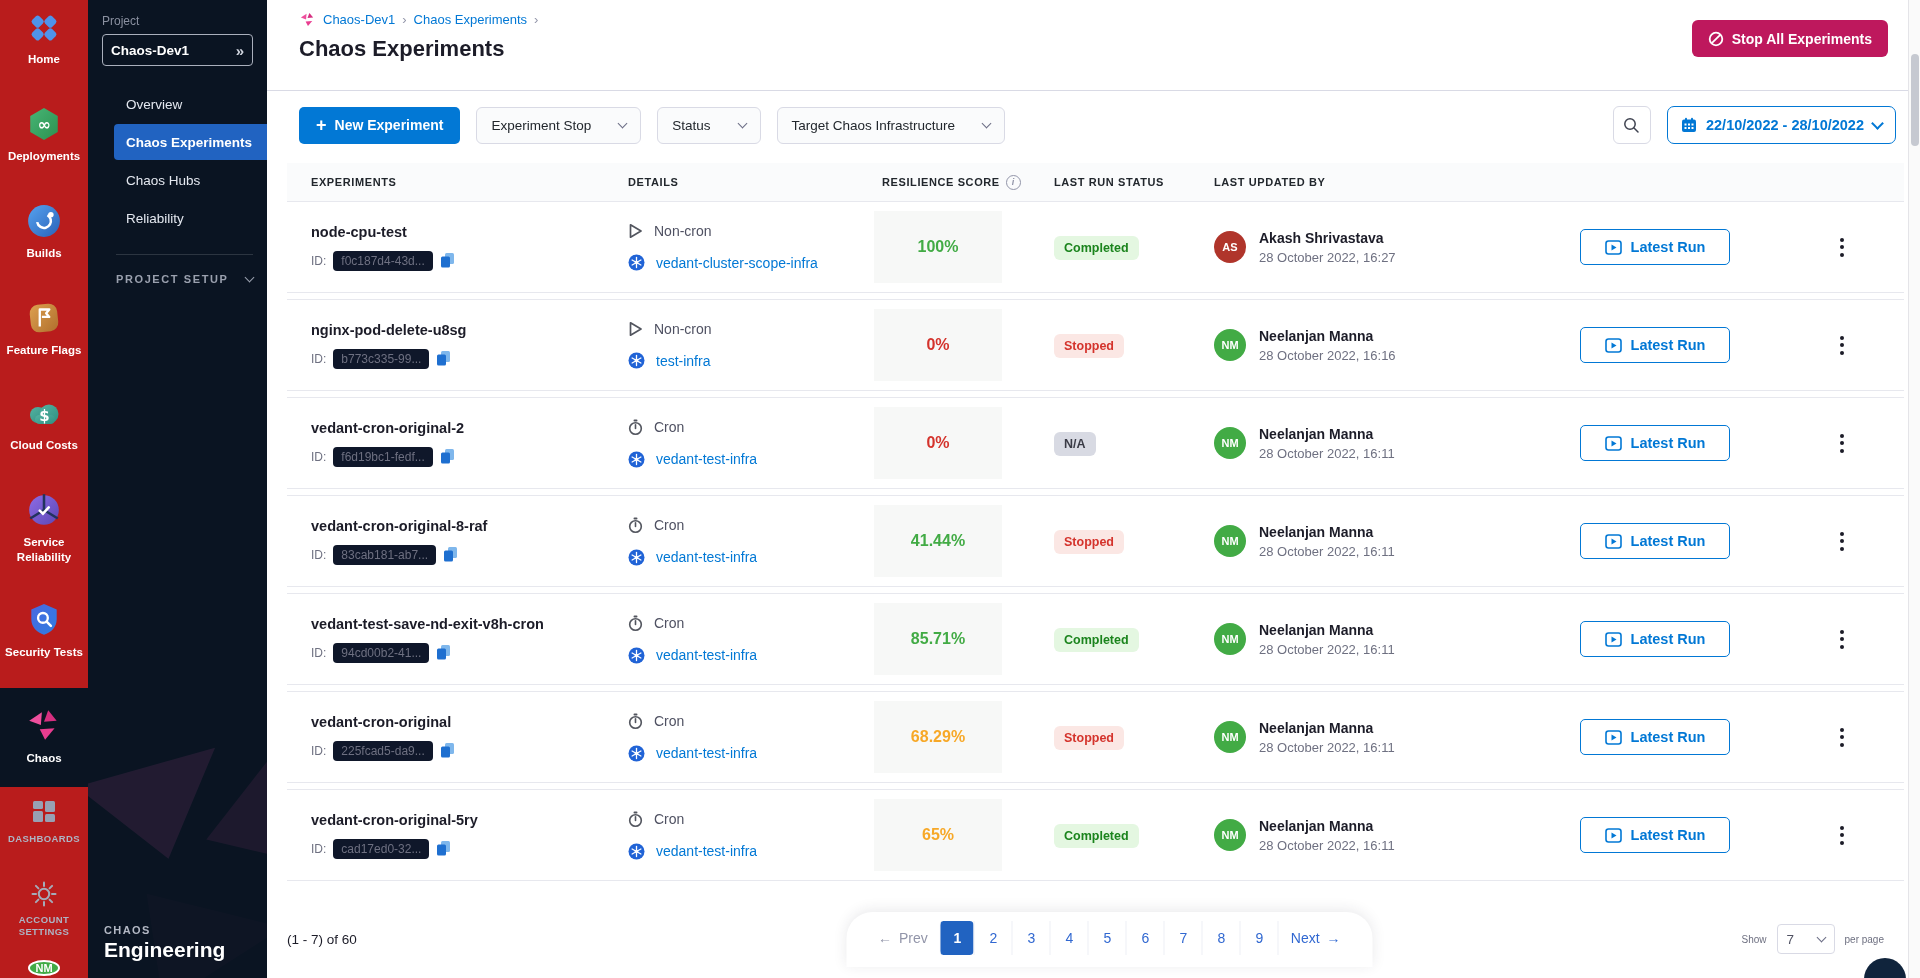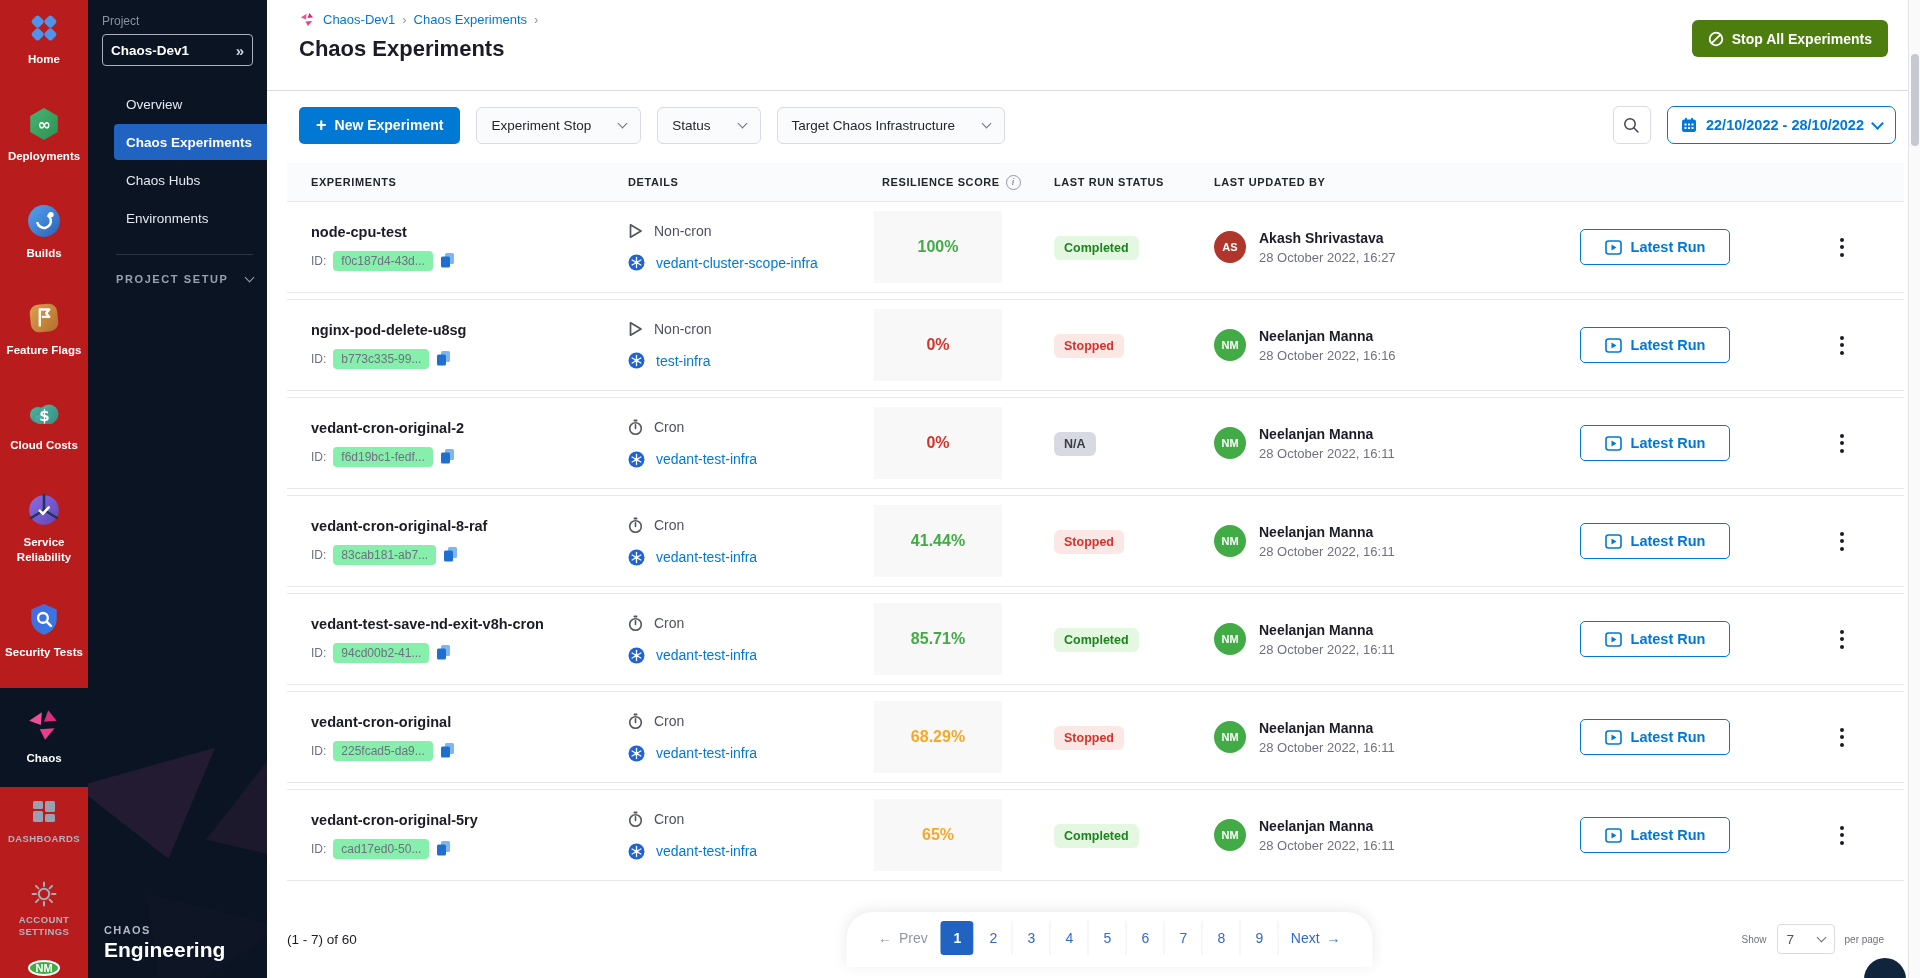--- a/index.html
+++ b/index.html
@@ -32,21 +32,21 @@
   .proj-footer .f-bottom { color:#fff; font-size:21px; font-weight:bold; margin-top:2px; }
   .watermark { position:absolute; right:-110px; bottom:-70px; opacity:.14; z-index:1; }
 
   
   .main { margin-left:267px; width:1653px; height:978px; position:relative; background:#fff; }
   .crumbs { display:flex; align-items:center; gap:7px; padding:11px 0 0 32px; }
   .crumb-link { color:#0278d5; font-size:13px; cursor:pointer; text-decoration:none; }
   .crumb-sep { color:#9295a9; font-size:13px; }
   .page-head { padding:8px 0 0 32px; position:relative; border-bottom:1px solid #d9dae5; height:63px; }
   .page-title { font-size:22px; font-weight:bold; color:#1c1c28; }
-  .stop-btn { position:absolute; right:32px; top:-8px; height:37px; background:#4d7c0f; border:none; border-radius:6px; color:#fff; font-weight:bold; font-size:14px; font-family:inherit; padding:16px 16px; display:flex; align-items:center; gap:8px; cursor:pointer; }
+  .stop-btn { position:absolute; right:32px; top:-8px; height:37px; background:#be185d; border:none; border-radius:6px; color:#fff; font-weight:bold; font-size:14px; font-family:inherit; padding:16px 16px; display:flex; align-items:center; gap:8px; cursor:pointer; }
 
   
   .toolbar { display:flex; align-items:center; gap:16px; padding:15px 24px 15px 32px; }
   .new-exp-btn { height:37px; background:#0278d5; border:none; border-radius:5px; color:#fff; font-weight:bold; font-size:14px; font-family:inherit; padding:0 17px; display:flex; align-items:center; gap:8px; cursor:pointer; }
   .new-exp-btn .plus { font-size:18px; font-weight:bold; line-height:1; }
   .filter-btn { height:37px; background:#fafbfc; border:1px solid #d9dae5; border-radius:6px; padding:0 14px; display:flex; align-items:center; gap:28px; font-size:13.5px; color:#22272d; cursor:pointer; }
   .chev { width:7px; height:7px; border-right:1.8px solid #6b6d85; border-bottom:1.8px solid #6b6d85; transform:rotate(45deg); margin-top:-4px; }
   .chev.white { border-color:#9aa0ae; }
   .chev.blue { border-right-width:2.5px; border-bottom-width:2.5px; border-color:#0278d5; width:9px; height:9px; }
   .tb-spacer { flex:1; }
@@ -60,21 +60,21 @@
   .c-exp{width:341px; padding-left:24px;} .c-det{width:232px;} .c-score{width:186px; padding-left:14px;}
   .c-status{width:160px; padding-left:8px;} .c-user{width:374px; padding-left:8px;} .c-action{width:200px;} .c-kebab{flex:1; display:flex; justify-content:center;}
   .th.c-score{padding-left:22px;}
   .info-i { width:15px; height:15px; border:1.4px solid #9295a9; border-radius:50%; color:#9295a9; font-size:9px; display:flex; align-items:center; justify-content:center; font-style:italic; font-weight:bold; }
 
   .row { display:flex; align-items:center; background:#fff; border:1px solid #e7e8ee; border-left:none; border-right:none; height:92px; margin-bottom:6px; }
   .row .c-exp { display:flex; flex-direction:column; gap:11px; }
   .exp-name { font-size:14.5px; font-weight:bold; color:#1c1c28; cursor:pointer; }
   .exp-id { display:flex; align-items:center; gap:7px; }
   .id-label { font-size:12px; color:#6e7081; }
-  .id-pill { background:#86efac; border-radius:4px; padding:3px 8px; font-size:12px; color:#6e7081;text-align:center; }
+  .id-pill { background:#0f172a; border-radius:4px; padding:3px 8px; font-size:12px; color:#6e7081;text-align:center; }
   .copy-icon { cursor:pointer; display:flex; }
   .row .c-det { display:flex; flex-direction:column; gap:15px; }
   .det-line { display:flex; align-items:center; gap:11px; font-size:14px; color:#4f5162; }
   .icon-play, .icon-clock { display:none; }
   .noncron .icon-play { display:flex; }
   .cron .icon-clock { display:flex; }
   .infra-link { color:#0278d5; font-size:14px; cursor:pointer; }
   .score-tile { width:128px; height:72px; background:#f7f8f7; display:flex; align-items:center; justify-content:center; }
   .score { font-size:16px; font-weight:bold; }
   .score.green{color:#42ab45;} .score.red{color:#d4332c;} .score.orange{color:#f7a827;}
@@ -283,21 +283,21 @@
   <div class="proj-inner">
     <div class="proj-label">Project</div>
     <div class="proj-input">
       <span class="proj-name">Chaos-Dev1</span>
       <span class="collapse">»</span>
     </div>
     <div class="proj-menu">
       <div class="proj-item">Overview</div>
       <div class="proj-item selected">Chaos Experiments</div>
       <div class="proj-item">Chaos Hubs</div>
-      <div class="proj-item">Environments</div>
+      <div class="proj-item">Reliability</div>
     </div>
     <div class="proj-div"></div>
     <div class="proj-setup">
       <span>PROJECT SETUP</span>
       <span class="chev white"></span>
     </div>
   </div>
   <div class="proj-footer">
     <div class="f-top">CHAOS</div>
     <div class="f-bottom">Engineering</div>
@@ -826,21 +826,21 @@
             <i></i>
           </span>
         </div>
     </div>
 
     <div class="row">
       <div class="c-exp">
           <div class="exp-name">vedant-cron-original-5ry</div>
         <div class="exp-id">
             <span class="id-label">ID:</span>
-            <span class="id-pill">cad17ed0-50...</span>
+            <span class="id-pill">cad17ed0-32...</span>
             <span class="copy-icon">
               <svg width="15" height="17" viewBox="0 0 15 17">
                 <rect x="5" y="1" width="9" height="11" rx="1.5" fill="#7fb7ec"></rect>
                 <rect x="1" y="4.5" width="9" height="11" rx="1.5" fill="#1e6fd0"></rect>
               </svg>
             </span>
           </div>
         </div>
       <div class="c-det cron">
         <div class="det-line">

